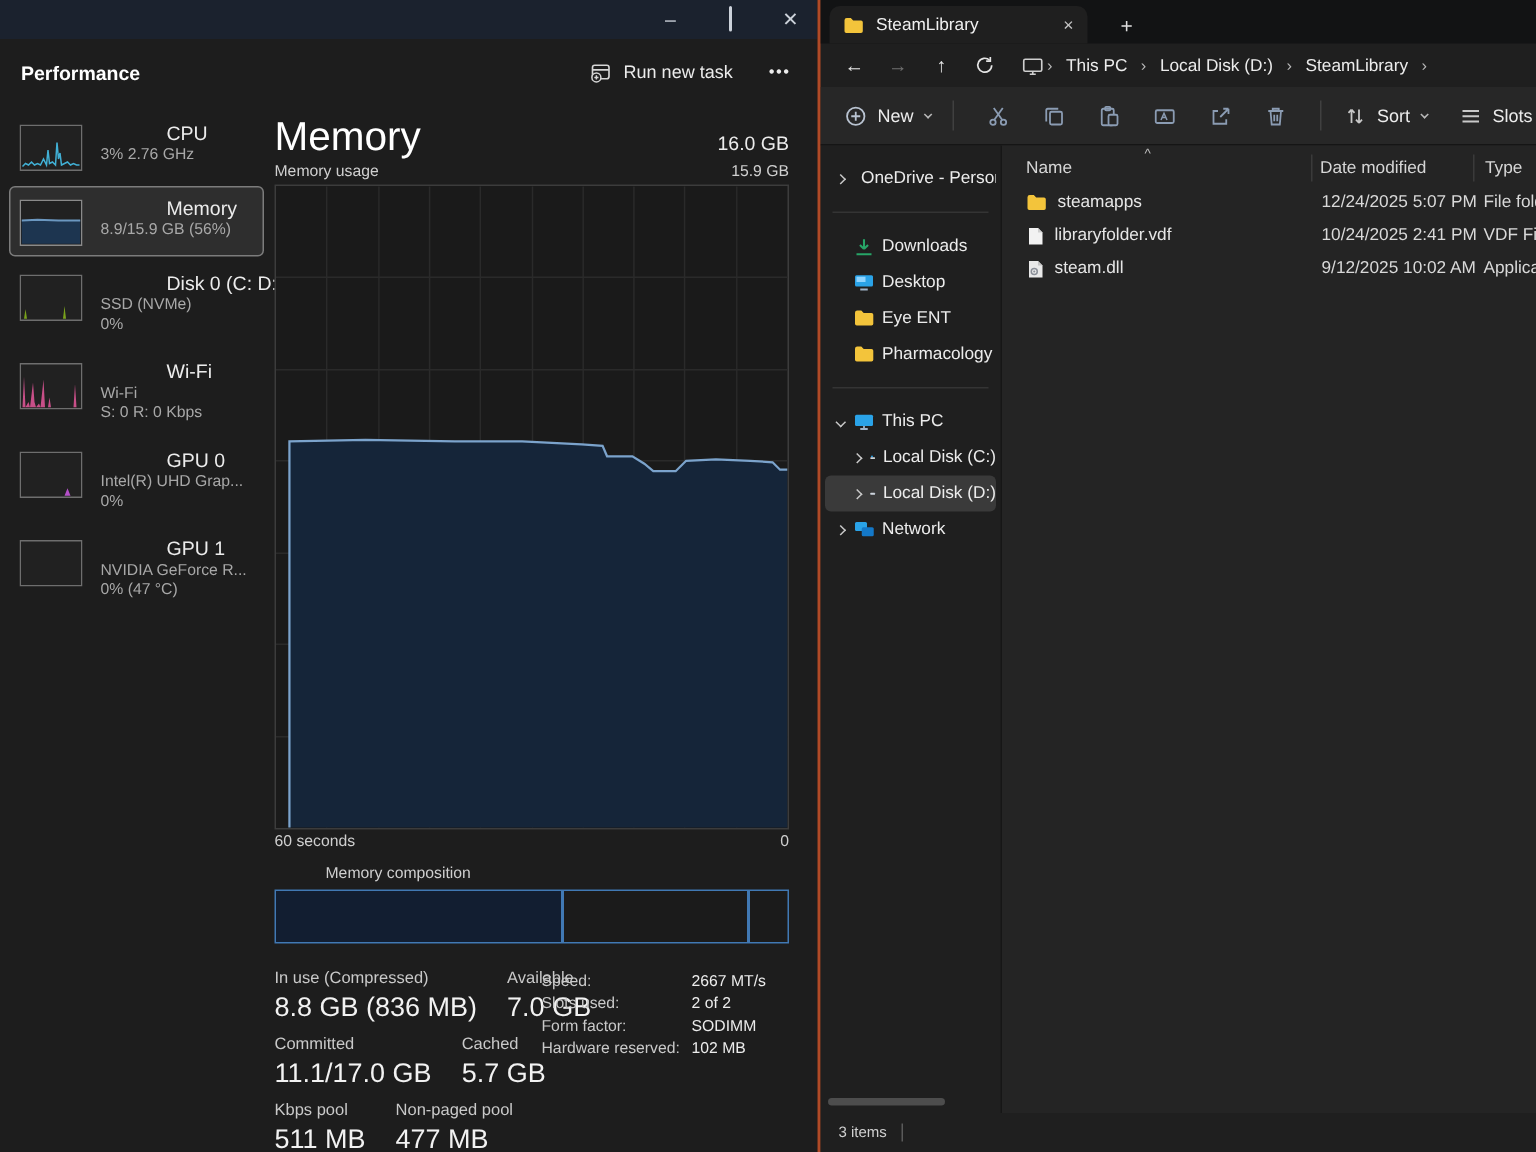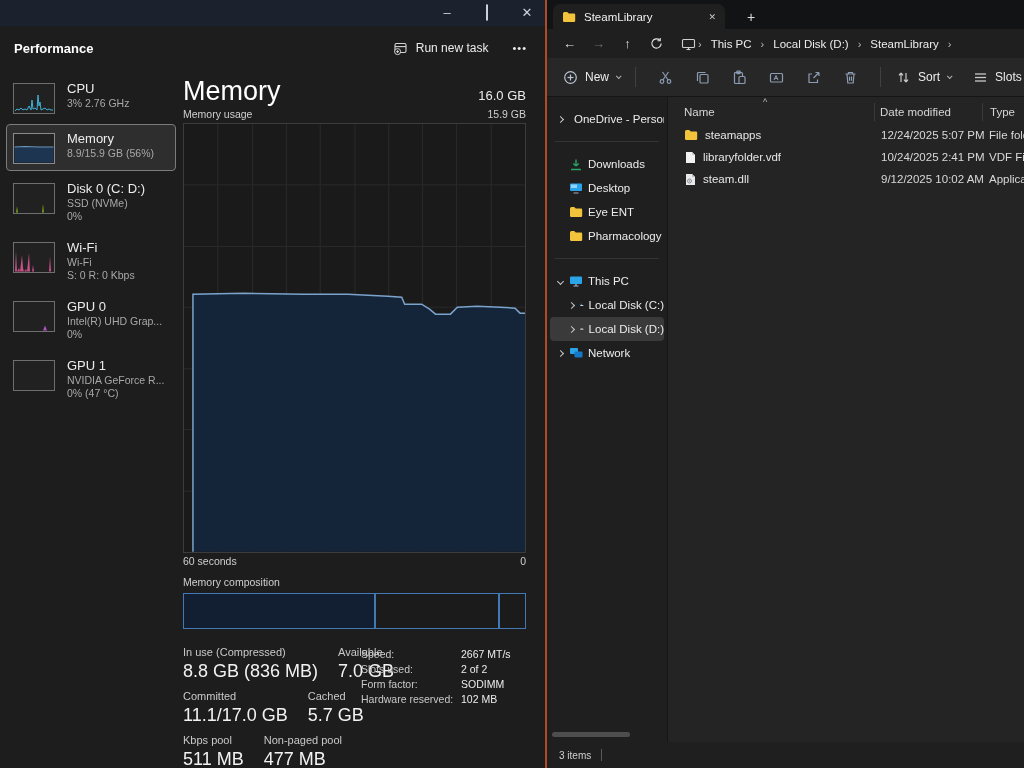--- a/index.html
+++ b/index.html
@@ -16,33 +16,33 @@
   .tm-header { height:44px; display:flex; align-items:center; padding:0 18px 0 14px; }
   .tm-title { font-size:13px; font-weight:700; color:#fff; }
   .tm-header-right { margin-left:auto; display:flex; align-items:center; gap:24px; }
   .run-task { display:flex; align-items:center; gap:8px; font-size:12px; color:#ececec; }
   .more-dots { font-size:11px; letter-spacing:1px; color:#ececec; }
 
   .tm-sidebar { position:absolute; left:6px; top:74px; width:170px; }
   .tm-item { display:flex; gap:12px; padding:6px 6px; margin-bottom:3px; border:1px solid transparent; border-radius:4px; align-items:flex-start; }
   .tm-item.selected { background:#2e2e2e; border-color:#7c7c7c; }
   .thumb { flex:none; margin-top:2px; }
-  .tm-item .t1 { font-size:13px; line-height:16px; color:#ececec; white-space:nowrap; }
+  .tm-item .t1 { font-size:13px; line-height:16px; color:#ececec; white-space:nowrap;margin-left:44px; }
   .tm-item .t2, .tm-item .t3 { font-size:10.5px; color:#a8a8a8; line-height:13px; white-space:nowrap; }
 
   .tm-main { position:absolute; left:183px; top:76px; width:343px; }
   .mem-title-row { display:flex; align-items:baseline; }
   .mem-title { font-size:27px; font-weight:300; color:#fff; }
   .mem-total { margin-left:auto; font-size:13px; color:#ececec; }
   .usage-row { display:flex; font-size:10.5px; color:#cfcfcf; margin-top:1px; }
   .usage-row .right { margin-left:auto; }
   .graph { display:block; margin-top:3px; background:#1a1a1a; border:1px solid #3c3c3c; }
   .axis-row { display:flex; font-size:10.5px; color:#cfcfcf; margin-top:2px; }
   .axis-row .right { margin-left:auto; }
-  .comp-label { font-size:10.5px; color:#cfcfcf; margin-top:9px; }
+  .comp-label { font-size:10.5px; color:#cfcfcf; margin-top:9px;margin-left:34px; }
   .comp-bar { margin-top:5px; height:36px; border:1px solid #4179b4; display:flex; background:#1b1b1b; }
   .seg { height:100%; }
   .seg + .seg { border-left:2px solid #4179b4; }
   .seg-inuse { background:#121e31; }
   .stats { margin-top:17px; position:relative; }
   .srow { margin-bottom:8px; display:flex; gap:20px; }
   .spair .lab { font-size:11px; color:#c9c9c9; margin-bottom:3px; white-space:nowrap; }
   .spair .val { font-size:18px; font-weight:300; color:#f2f2f2; white-space:nowrap; }
   .details { position:absolute; left:178px; top:2px; font-size:10.5px; }
   .drow { display:flex; margin-bottom:3px; }

